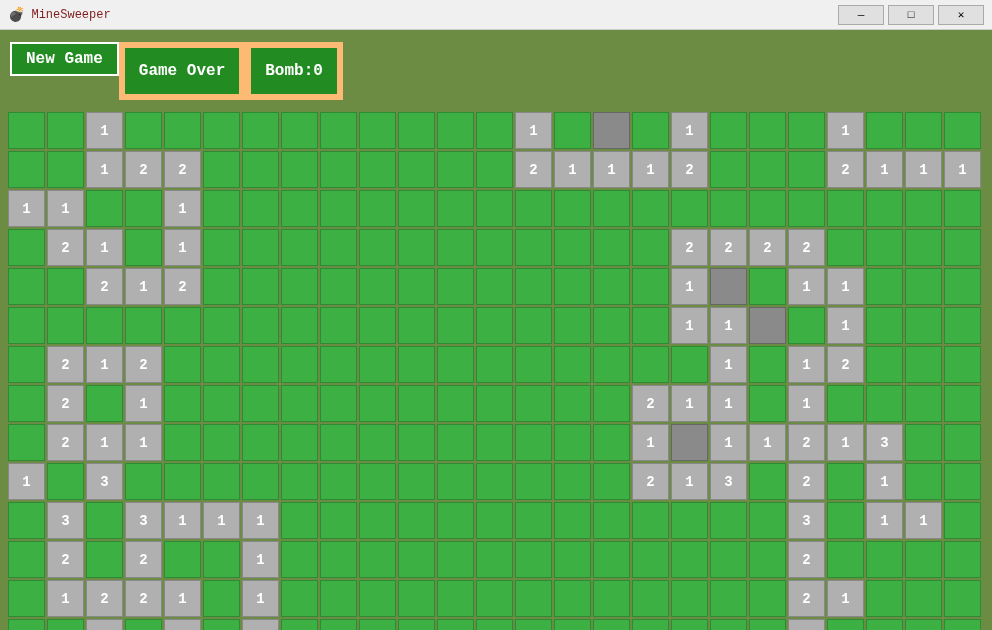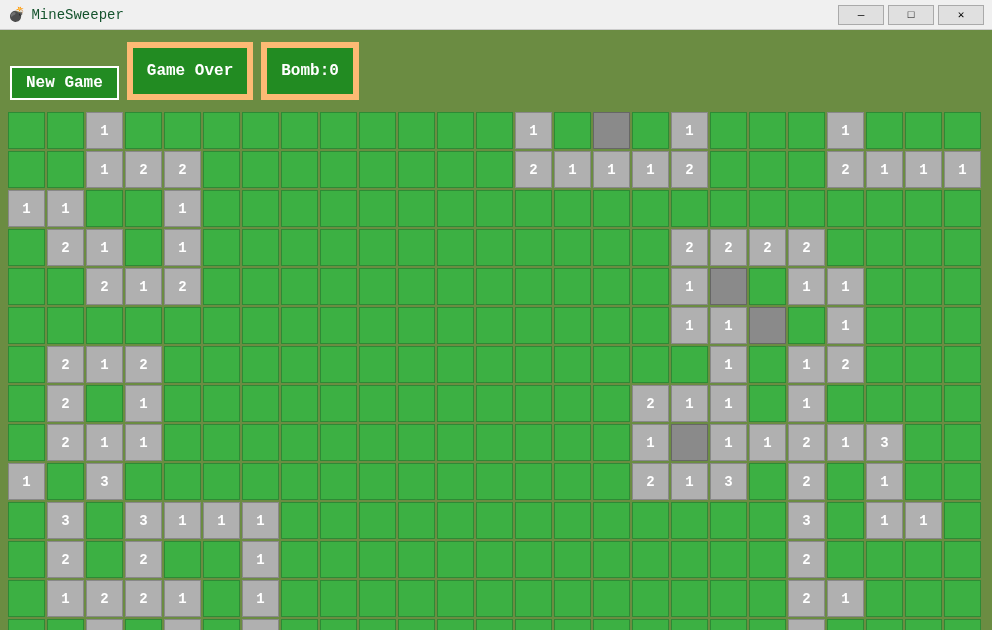--- a/index.html
+++ b/index.html
@@ -13,22 +13,22 @@
     .title-bar {
       background: #f0f0f0;
       height: 30px;
       display: flex;
       align-items: center;
       padding: 0 8px;
       gap: 6px;
       border-bottom: 1px solid #ccc;
     }
     .title-bar-text {
-      font-size: 14px;
-      color: #14532d;
+      font-size: 12px;
+      color: #7f1d1d;
       flex: 1;
     }
     .title-bar-controls {
       display: flex;
       gap: 4px;
     }
     .title-bar-btn {
       width: 46px;
       height: 20px;
       background: #e0e0e0;
@@ -38,22 +38,21 @@
       align-items: center;
       justify-content: center;
       cursor: pointer;
     }
     .game-area {
       background: #6b8c42;
       padding: 8px;
     }
     .toolbar {
       display: flex;
-      align-items: flex-end;
-      gap: 8px;
+      align-items: flex-start;
       margin-bottom: 8px;
       padding: 4px 2px;
     }
     .btn-new-game {
       background: #228B22;
       color: #fff;
       border: 2px solid #fff;
       padding: 6px 14px;
       font-size: 16px;
       font-family: 'Courier New', monospace;

